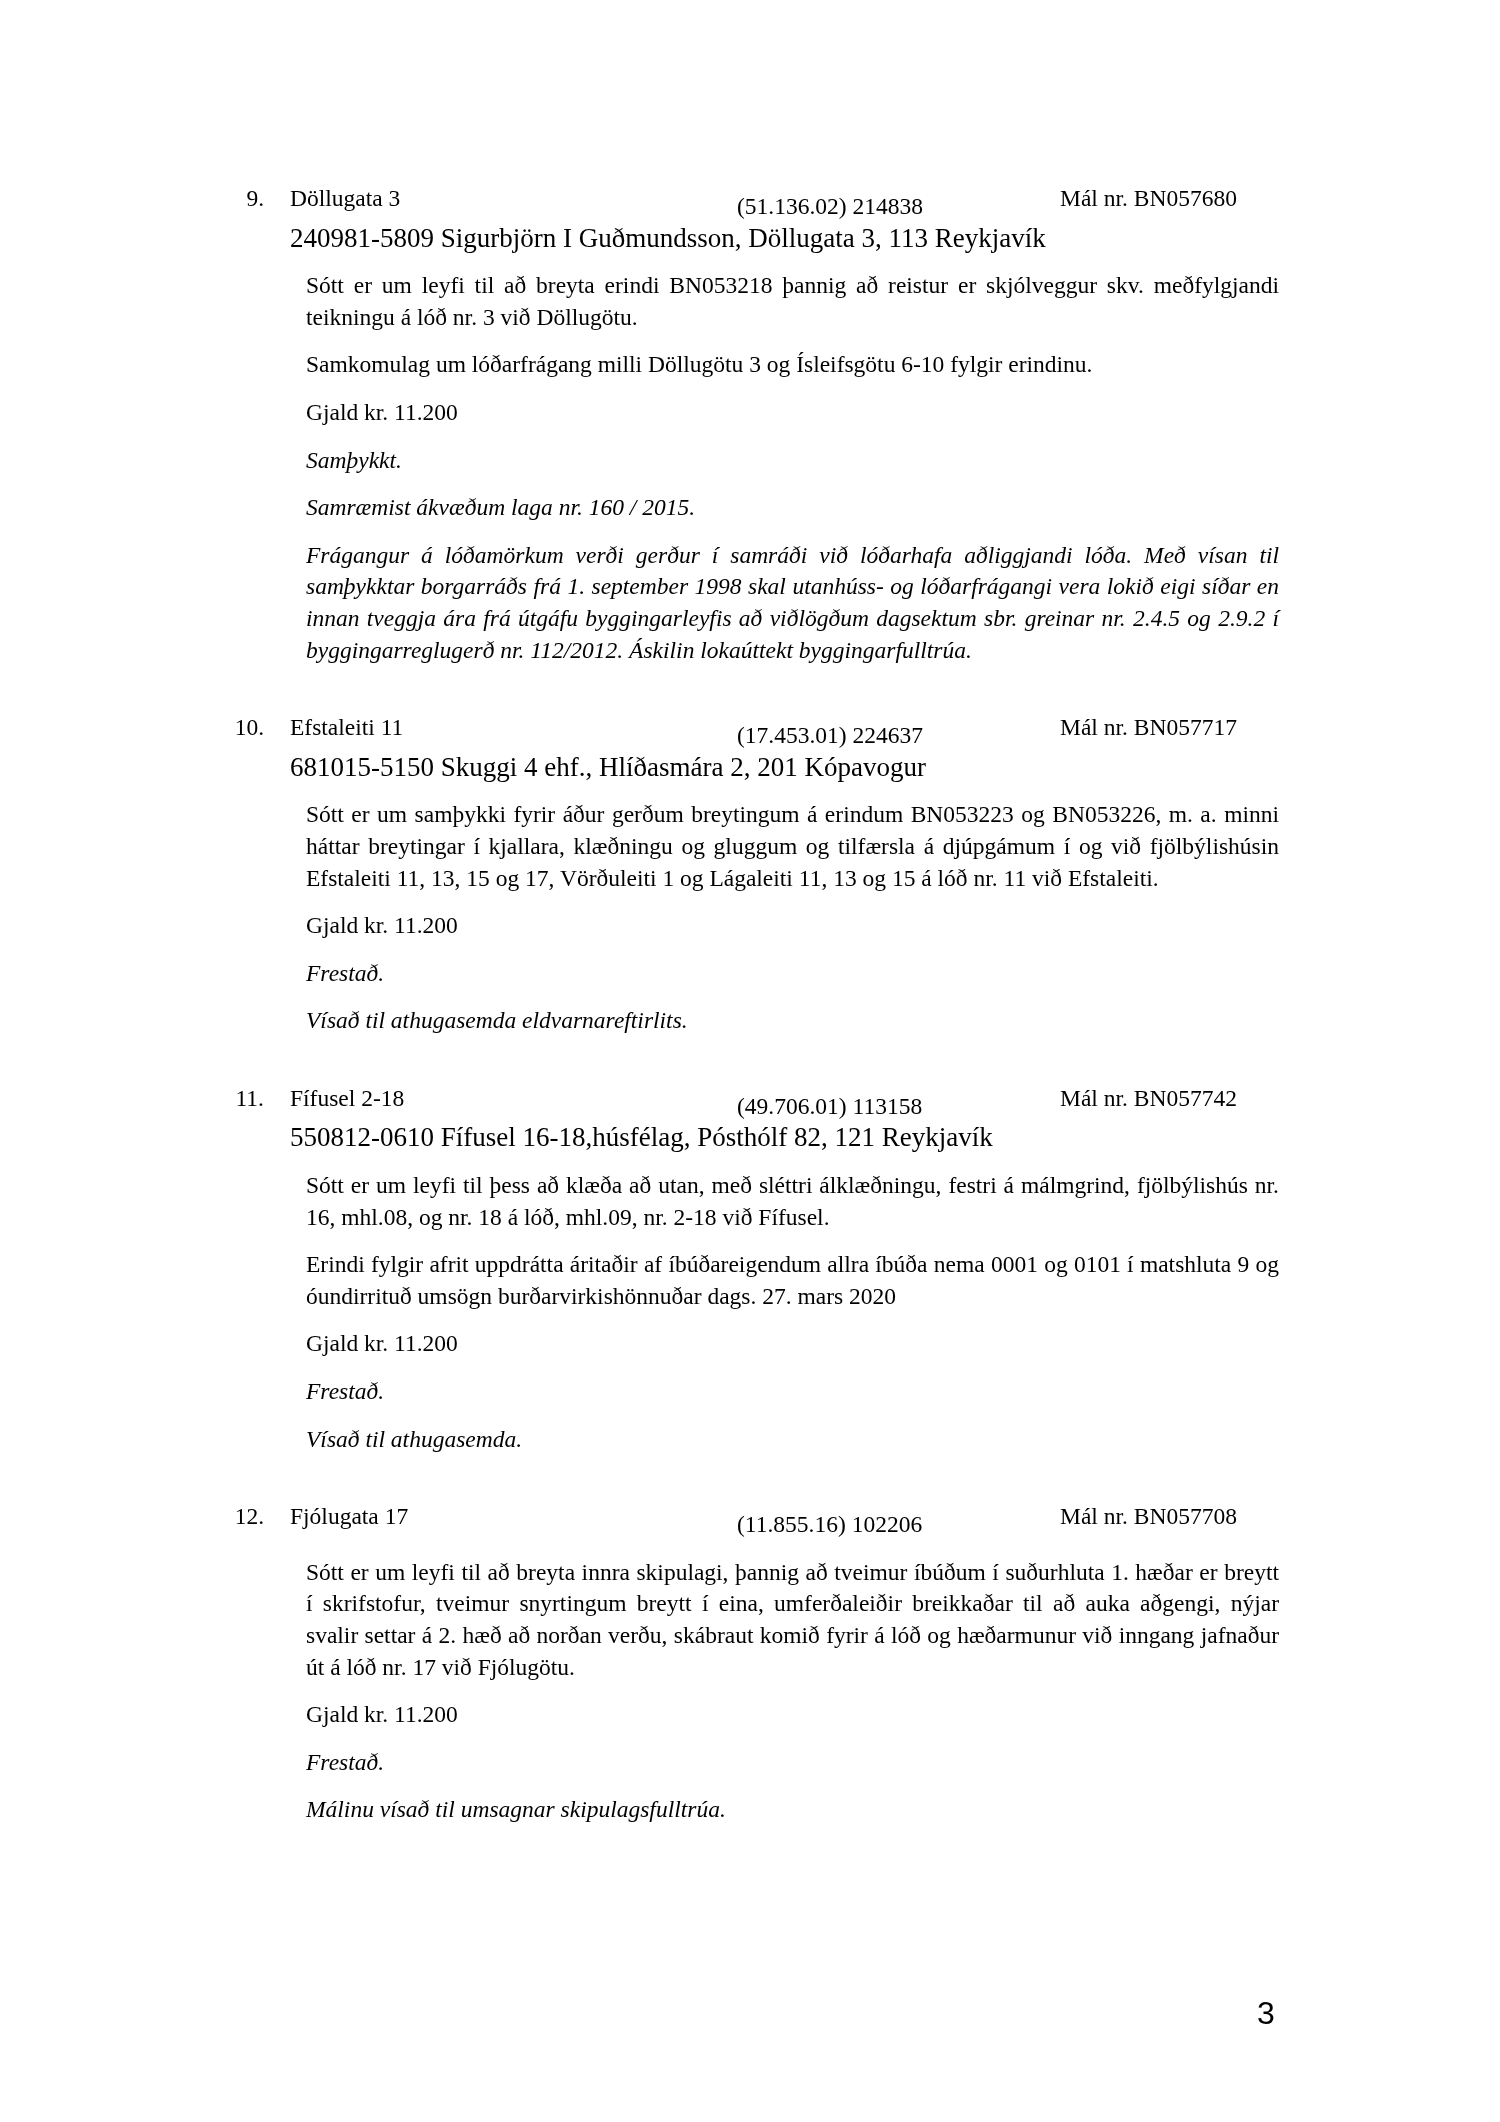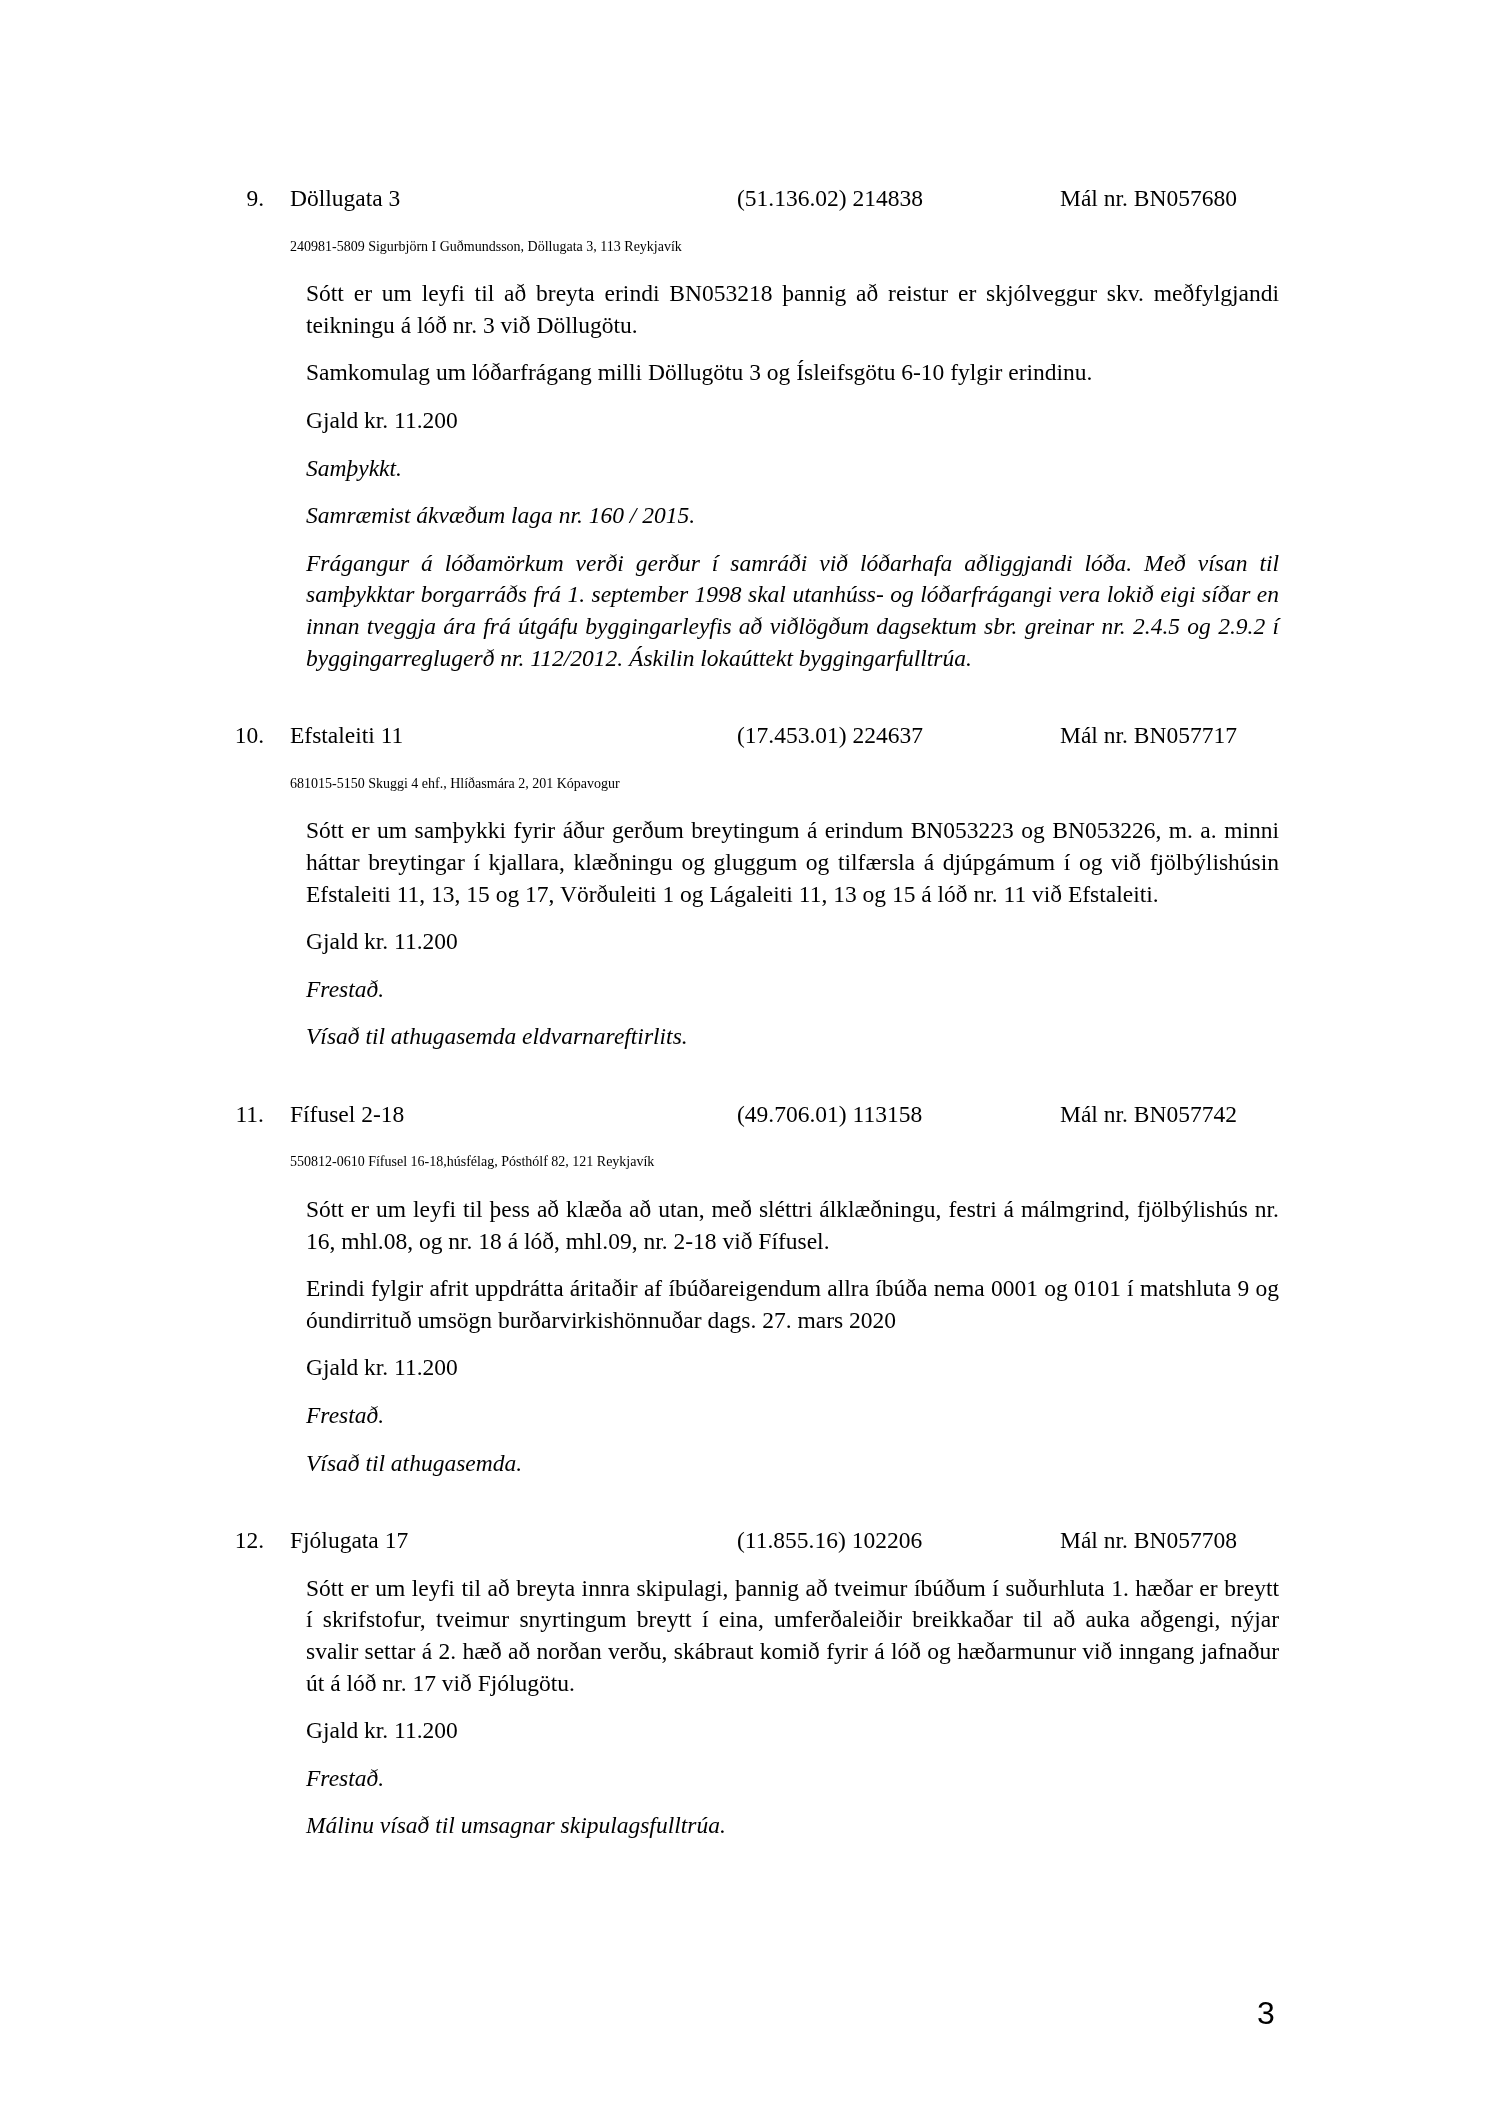--- a/index.html
+++ b/index.html
@@ -28,23 +28,23 @@
   .case-num {
     width: 60px;
     padding-right: 26px;
     box-sizing: border-box;
     text-align: right;
     flex-shrink: 0;
   }
   .case-body { flex: 1; min-width: 0; }
   .case-header { display: flex; }
   .addr { font-weight: normal; width: 447px; flex-shrink: 0; }
-  .ref  { width: 323px; flex-shrink: 0; }
+  .ref  { width: 323px; flex-shrink: 0; margin-top: 8px; }
   .mal  { flex: 1; white-space: nowrap; }
-  .applicant { font-size: 14px; margin-top: 16px; }
+  .applicant { font-size: 27px; }
   .para {
     margin: 16px;
     text-align: justify;
   }
   .para.italic { font-style: italic; }
   .page-number {
     position: absolute;
     left: 1257px;
     top: 1996px;
     font-family: "Liberation Sans", "DejaVu Sans", sans-serif;

